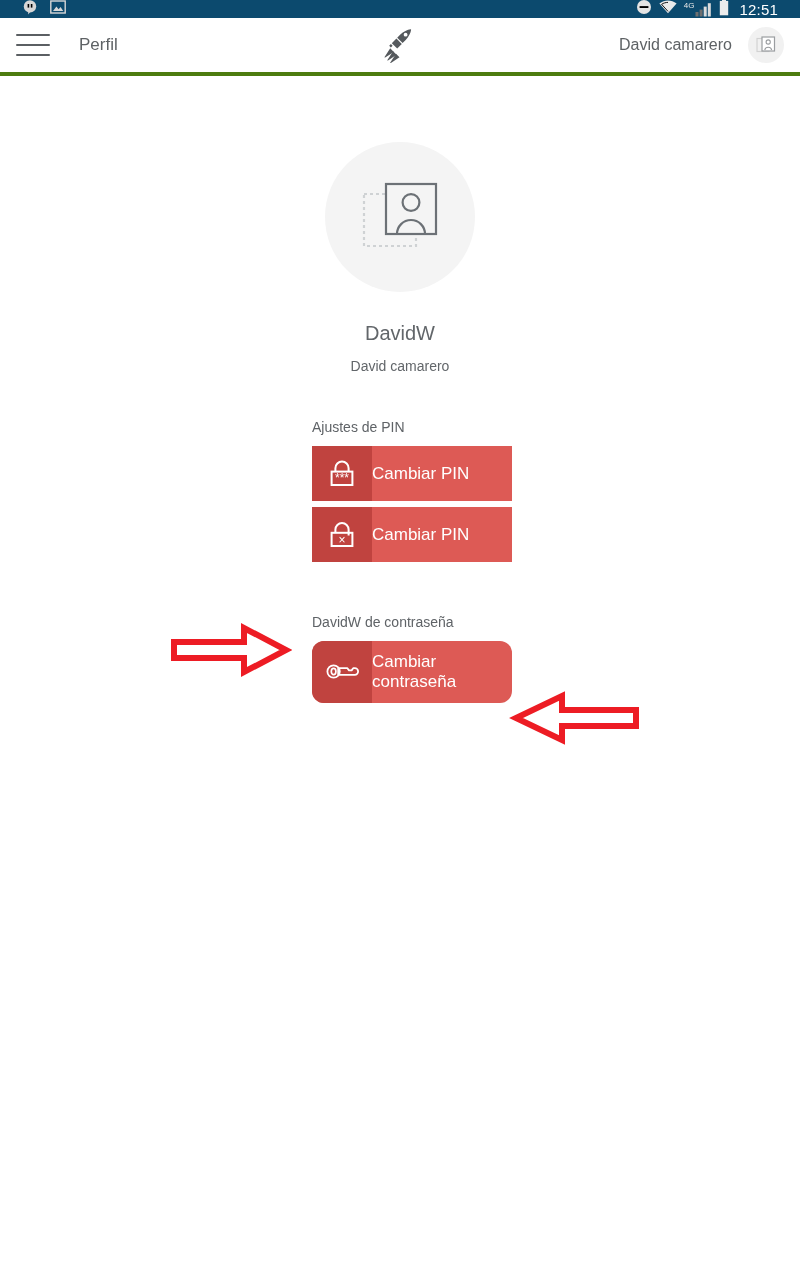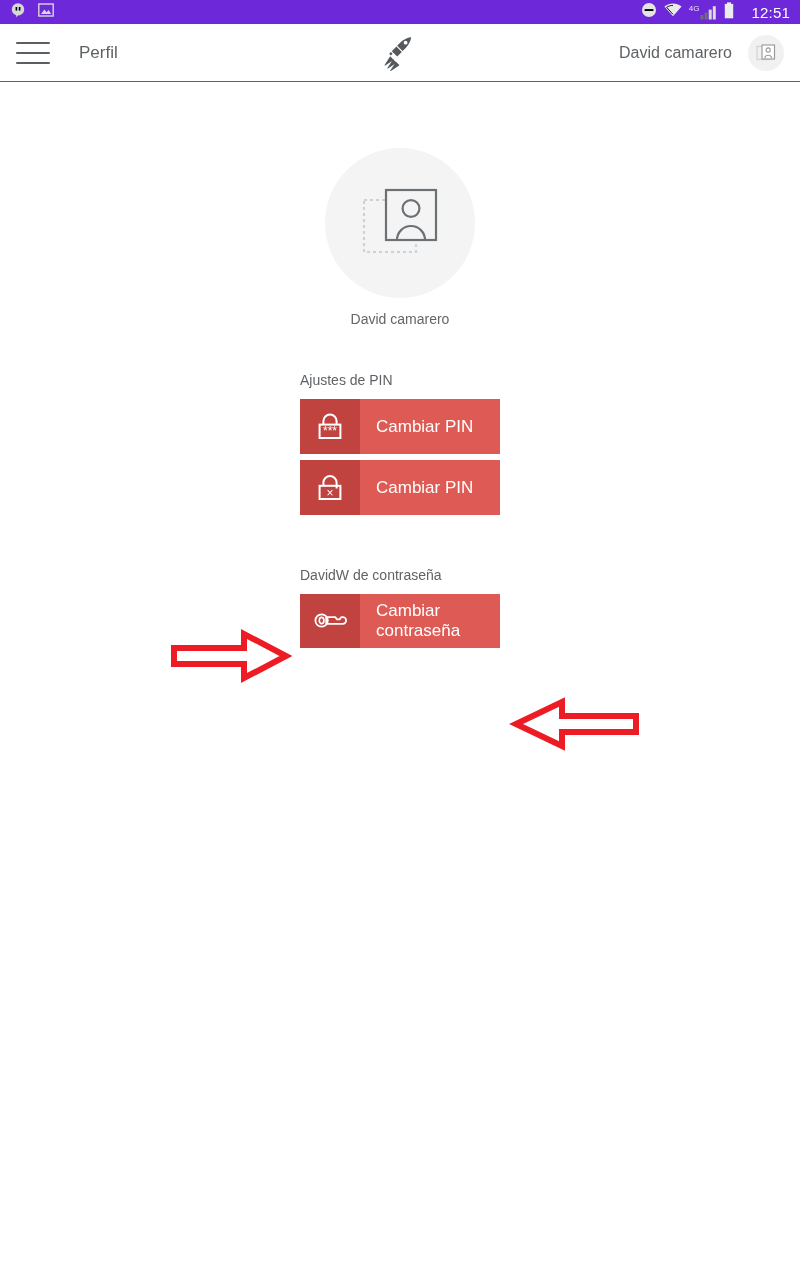--- a/index.html
+++ b/index.html
@@ -10,45 +10,45 @@
   body {
     width: 800px;
     height: 1280px;
     font-family: "Liberation Sans", sans-serif;
     overflow: hidden;
     position: relative;
   }
 
   
   .status-bar {
-    height: 24px;
-    background: #6d28d9;
+    height: 18px;
+    background: #0c4a6e;
     display: flex;
     align-items: center;
     justify-content: space-between;
-    padding: 0 10px;
+    padding: 0 22px;
     box-sizing: border-box;
   }
   .status-left { display: flex; align-items: center; gap: 12px; }
   .status-right { display: flex; align-items: center; gap: 7px; }
   .status-clock {
     color: #ffffff;
     font-size: 15px;
     letter-spacing: .2px;
-    margin-left: 10px;
+    margin-left: 3px;
   }
 
   
   .app-bar {
     height: 58px;
     background: #ffffff;
     display: flex;
     align-items: center;
     position: relative;
-    border-bottom: 1px solid #4d7c0f;
+    border-bottom: 4px solid #4d7c0f;
     box-sizing: border-box;
   }
   .hamburger {
     width: 34px;
     height: 22px;
     margin-left: 16px;
     display: flex;
     flex-direction: column;
     justify-content: space-between;
     cursor: pointer;
@@ -122,21 +122,21 @@
     font-size: 14px;
     color: #62666a;
     margin-top: 13px;
   }
 
   .settings-wrap {
     width: 200px;
     margin: 0 auto;
     padding-top: 45px;
     position: relative;
-    left: 0;
+    left: 12px;
   }
   .section-label {
     font-size: 14px;
     color: #5f6367;
     margin-bottom: 11px;
   }
   .section-label.second { margin-top: 52px; }
 
   .action-btn {
     display: flex;
@@ -152,27 +152,27 @@
     min-width: 60px;
     background: #c0433f;
     display: flex;
     align-items: center;
     justify-content: center;
   }
   .action-btn .btn-label {
     flex: 1;
     display: flex;
     align-items: center;
-    padding-left: 16px;
+    padding-left: 0;
     color: #ffffff;
     font-size: 17px;
     line-height: 20px;
     white-space: pre-line;
   }
-  .action-btn.tall { height: 54px; }
+  .action-btn.tall { height: 62px; border-radius: 12px; }
 
   
   .arrow {
     position: absolute;
     pointer-events: none;
   }
   .arrow-left-annot { left: 170px; top: 480px; }
   .arrow-right-annot { left: 508px; top: 548px; }
 </style>
 </head>
@@ -268,20 +268,21 @@
     <span>
       <svg width="76" height="70" viewBox="0 0 76 70">
         <rect x="2" y="14" width="52" height="52" fill="none" stroke="#cfd2d4" stroke-width="2.2" stroke-dasharray="3,3"></rect>
         <rect x="24" y="4" width="50" height="50" fill="#f4f4f4" stroke="#6c7176" stroke-width="2.2"></rect>
         <circle cx="49" cy="22.5" r="8.4" fill="none" stroke="#6c7176" stroke-width="2.2"></circle>
         <path d="M35 54 a14 14 0 0 1 28 0" fill="none" stroke="#6c7176" stroke-width="2.2"></path>
       </svg>
     </span>
   </div>
 
+  <div class="display-name">DavidW</div>
   <div class="display-role">David camarero</div>
 
   <div class="settings-wrap">
 
     <div class="section-label">Ajustes de PIN</div>
 
     <div class="action-btn">
       <div class="icon-pane">
         <svg width="30" height="32" viewBox="0 0 30 32">
           <path d="M8.4 13.4 V10.2 a6.6 6.6 0 0 1 13.2 0 V13.4" fill="none" stroke="#ffffff" stroke-width="2"></path>

